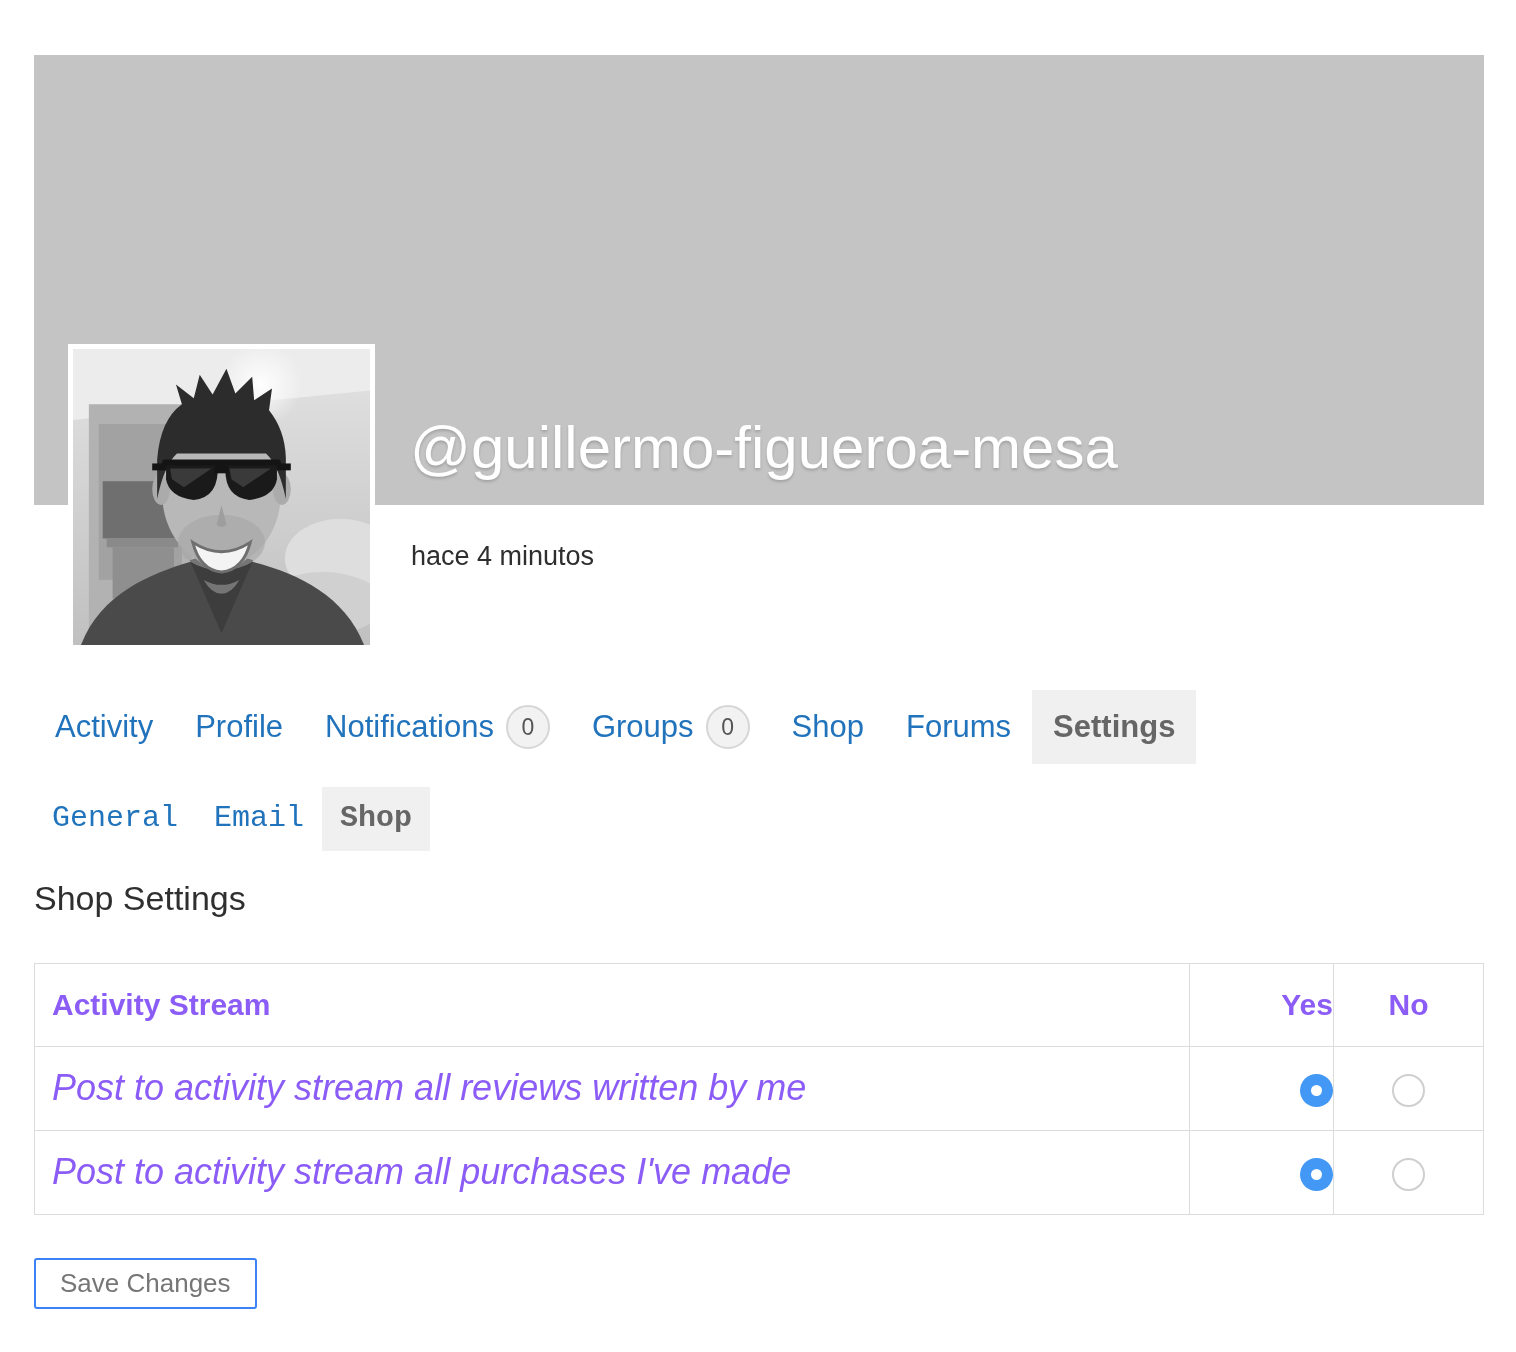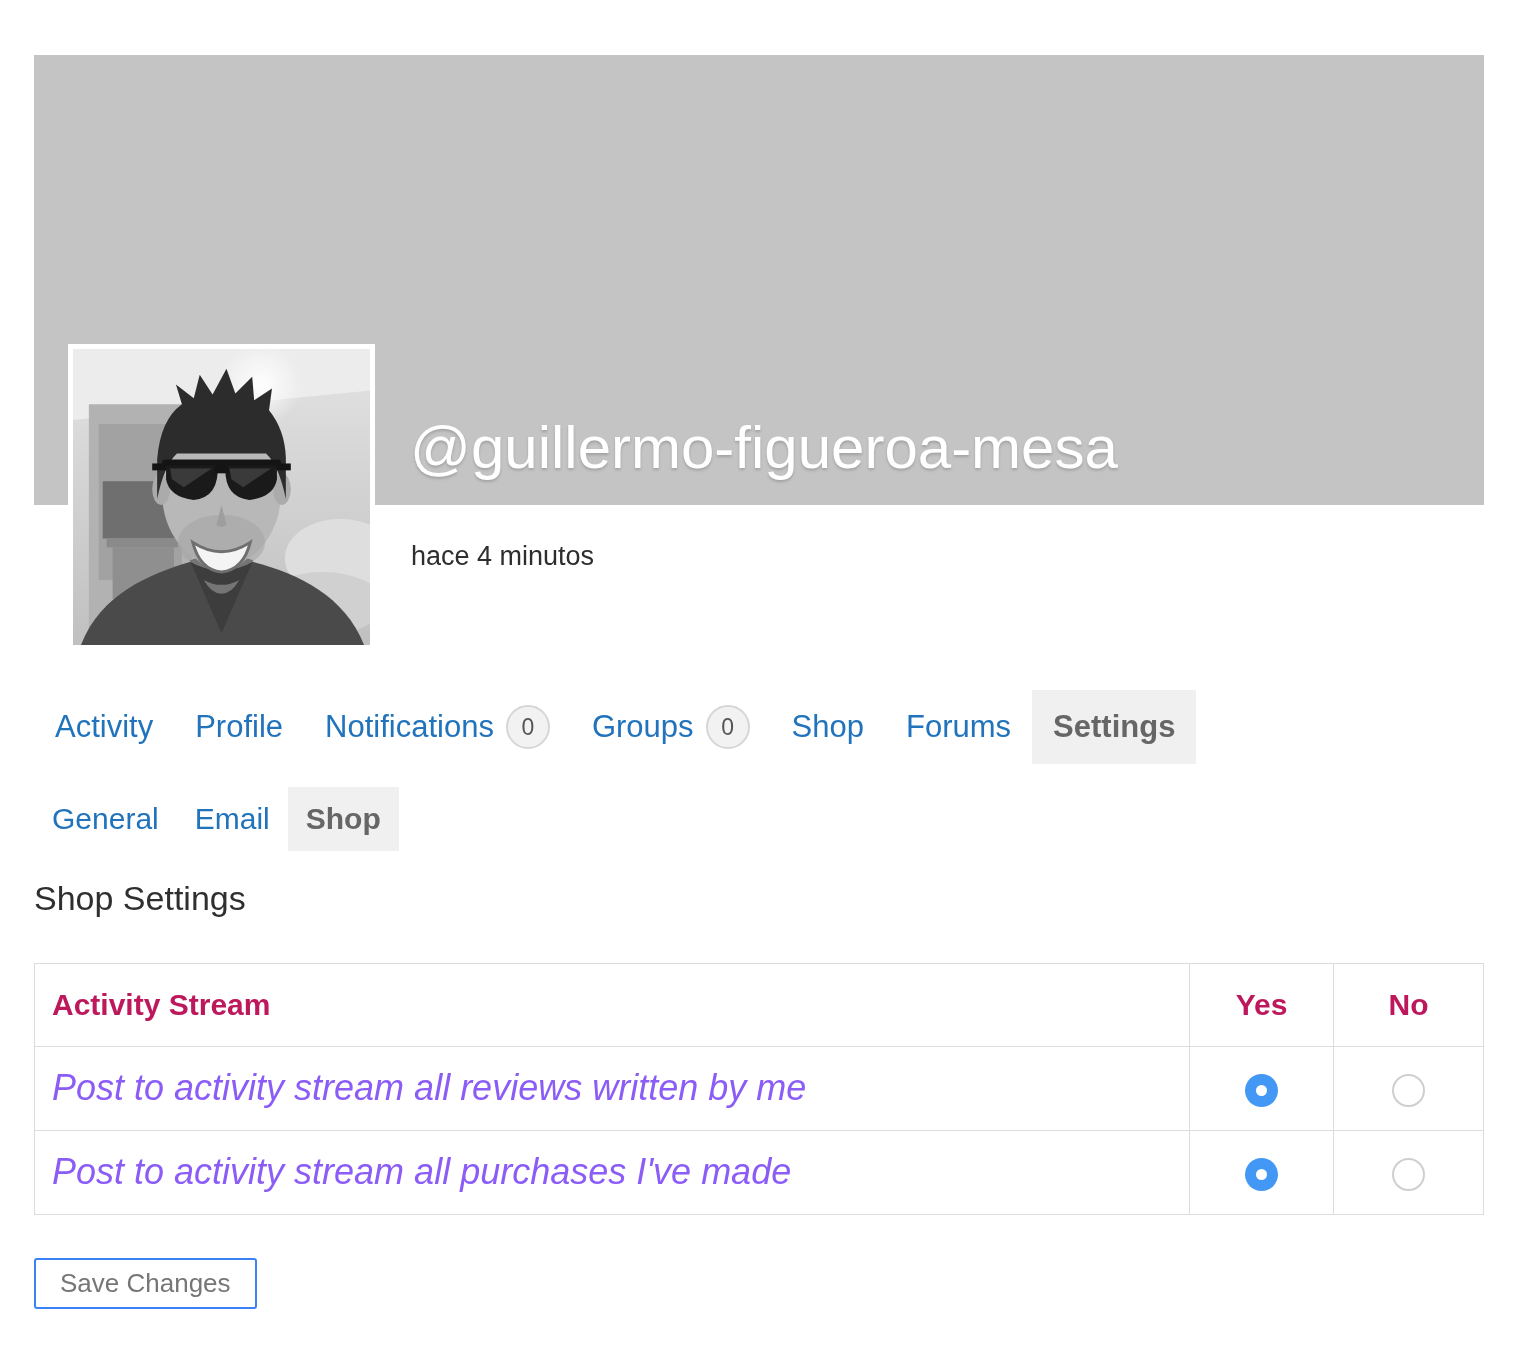--- a/index.html
+++ b/index.html
@@ -50,41 +50,41 @@
   }
   .nav-item.active {
     background:#f0f0f0; color:#666666; font-weight:700; cursor:default;
   }
   .nav-badge {
     display:inline-flex; align-items:center; justify-content:center;
     width:44px; height:44px; margin-left:12px;
     border:2px solid #d6d6d6; border-radius:50%;
     background:#f2f2f2; color:#555555; font-size:23px;
   }
-  .sub-nav { margin-top:23px; }
+  .sub-nav { margin-top:23px;font-family:Liberation Mono, monospace; }
   .sub-nav .nav-item { padding:13px 18px; font-size:30px; }
 
   
   .page-title {
     margin-top:28px;
     font-size:34px; font-weight:500; color:#2f2f2f;
   }
 
   
   table.settings {
     width:1450px; margin-top:45px;
     border-collapse:collapse; table-layout:fixed;
   }
   table.settings th, table.settings td {
     border:1px solid #dcdcdc; vertical-align:middle;
   }
-  table.settings th { height:83px; font-size:30px; color:#be185d; }
+  table.settings th { height:83px; font-size:30px; color:#8b5cf6; }
   table.settings td { height:84px; font-size:36px; color:#8b5cf6;font-style:italic; }
   th.col-label, td.cell-label { text-align:left; padding-left:17px; }
-  th.col-yes, td.cell-yes { width:144px; text-align:center;margin-top:44px; }
+  th.col-yes, td.cell-yes { width:144px; text-align:right;margin-top:44px; }
   th.col-no,  td.cell-no  { width:150px; text-align:center; }
 
   .radio {
     display:inline-block; width:33px; height:33px;
     border-radius:50%; border:2px solid #cfcfcf; background:#fff;
     position:relative; vertical-align:middle; cursor:pointer;
   }
   .radio.checked { border:none; background:#4398f5; }
   .radio.checked::after {
     content:""; position:absolute; left:11px; top:11px;

